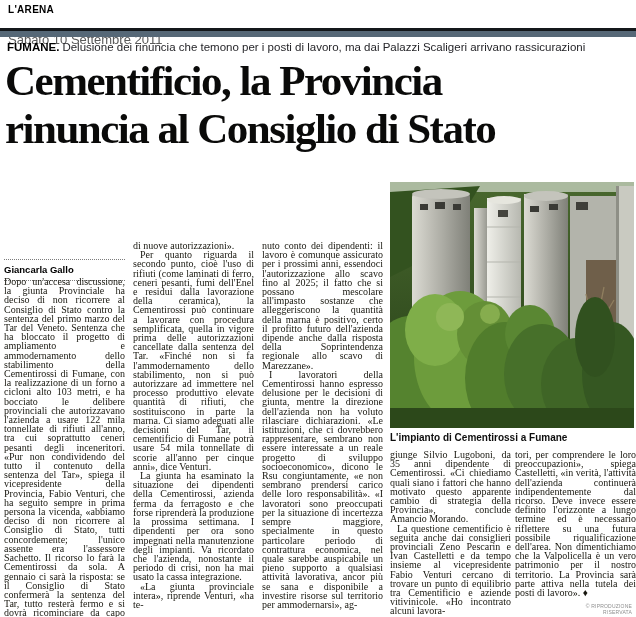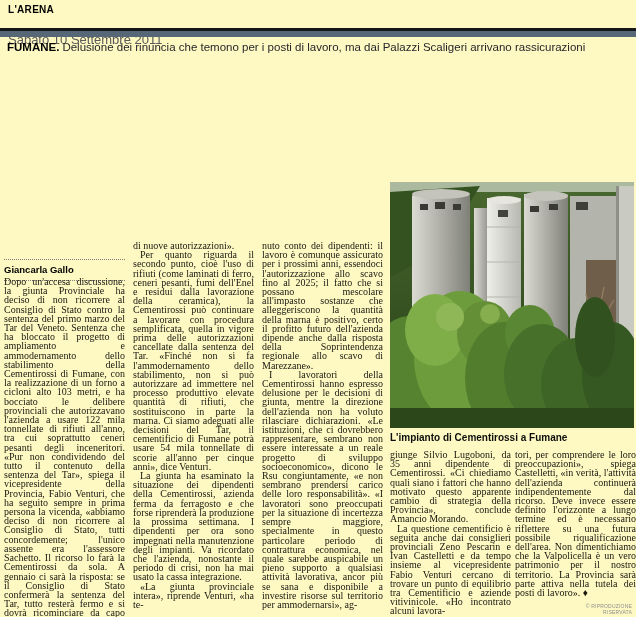--- a/index.html
+++ b/index.html
@@ -1,16 +1,16 @@
 <!DOCTYPE html>
 <html lang="it"><head>
 <meta charset="utf-8">
 <style>
   html,body{margin:0;padding:0;background:#e8e8e8;}
-  .page{position:relative;width:636px;height:617px;background:#fef9c3;overflow:hidden;
+  .page{position:relative;width:636px;height:617px;background:#ffffff;overflow:hidden;
         font-family:"Liberation Serif",serif;color:#15140f;}
   
   .masthead{position:absolute;left:8px;top:4px;font-family:"Liberation Sans",sans-serif;}
   .m-title{font-weight:bold;font-size:10px;color:#000;letter-spacing:.3px;}
   .m-date{font-size:13px;color:#5a5a5a;margin-top:17px;}
   .rule-black{position:absolute;left:0;top:28px;width:636px;height:3px;background:#14181b;}
   .rule-accent{position:absolute;left:0;top:31px;width:636px;height:6px;background:#566877;}
   
   .kicker{position:absolute;left:7px;top:41px;width:624px;font-family:"Liberation Sans",sans-serif;
           font-size:11.5px;color:#26262a;white-space:nowrap;}
@@ -48,20 +48,24 @@
 
   <div class="masthead">
     <div class="m-title">L'ARENA</div>
     <div class="m-date">Sabato 10 Settembre 2011</div>
   </div>
   <div class="rule-black"></div>
   <div class="rule-accent"></div>
 
   <div class="kicker"><span class="tag">FUMANE.</span><span>Delusione dei rinuncia che temono per i posti di lavoro, ma dai Palazzi Scaligeri arrivano rassicurazioni</span></div>
 
+  <h1 class="headline" style="margin:0;font-size:43px;">
+      <span>Cementificio, la Provincia</span>
+      <span>rinuncia al Consiglio di Stato</span>
+    </h1>
 
 
   <div class="photo">
     <svg width="244" height="246" viewBox="0 0 244 246">
       <defs>
         <linearGradient id="gBg" x1="0" y1="0" x2="0" y2="1">
           <stop offset="0" stop-color="#49682e"></stop>
             <stop offset="1" stop-color="#243d16"></stop>
         </linearGradient>
         <linearGradient id="gCyl" x1="0" y1="0" x2="1" y2="0">

